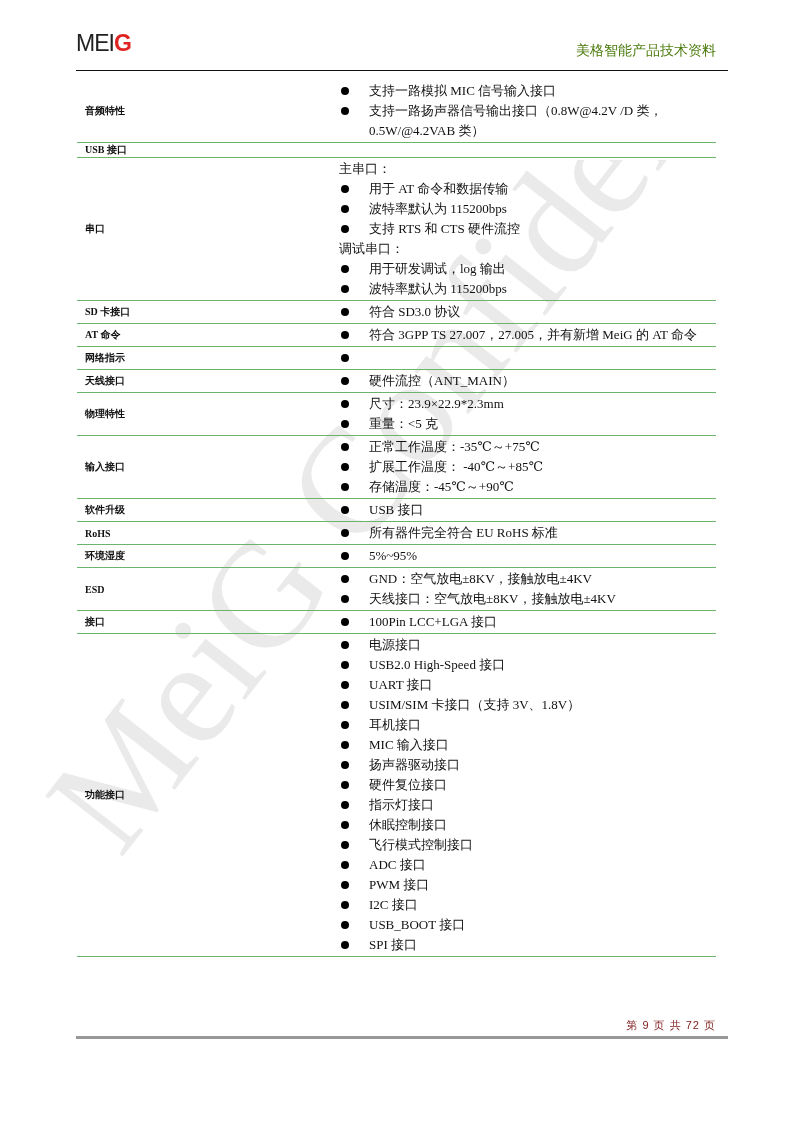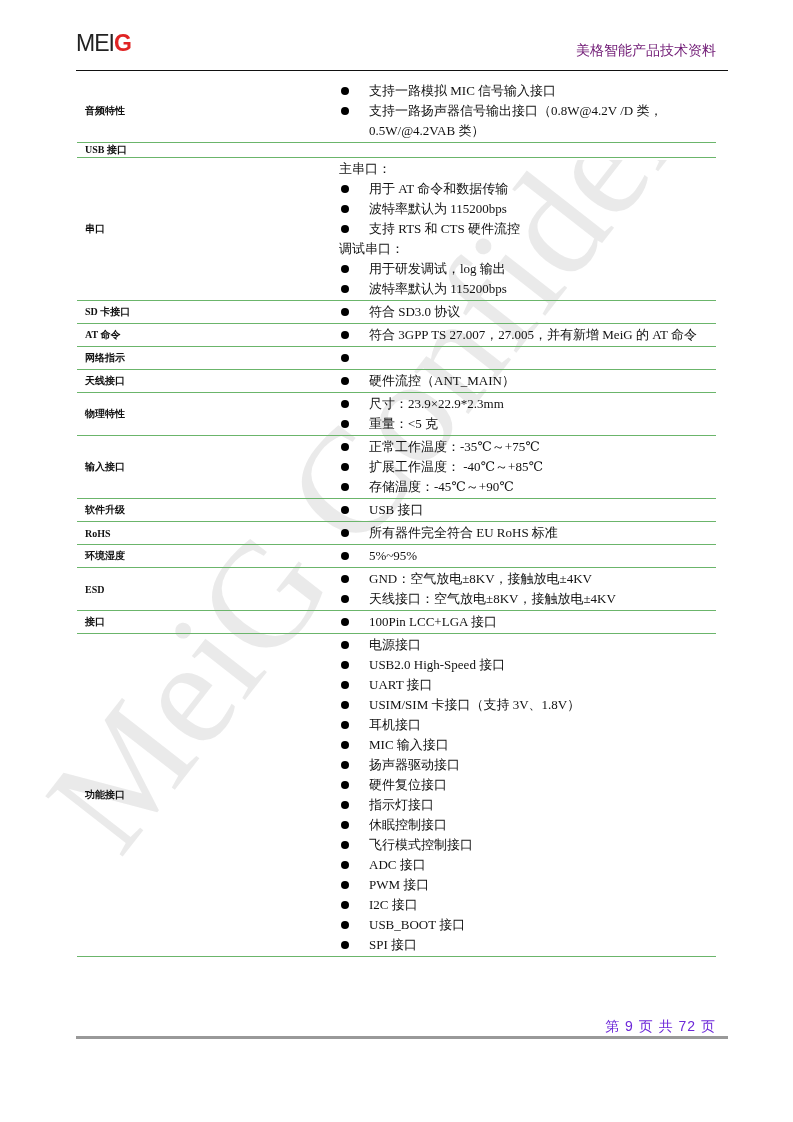--- a/index.html
+++ b/index.html
@@ -3,33 +3,33 @@
 <meta charset="utf-8">
 <style>
   html, body { margin:0; padding:0; background:#ffffff; }
   body { width:793px; height:1122px; position:relative; overflow:hidden;
          font-family:"Liberation Serif","DejaVu Serif",serif; color:#111; }
   .header { position:absolute; left:76px; top:28px; width:652px; height:42px; border-bottom:1.5px solid #111; }
   .logo { position:absolute; left:0; top:2px; font-family:"Liberation Sans","DejaVu Sans",sans-serif;
           font-size:23px; letter-spacing:-1px; color:#222; font-weight:normal; }
   .logo .g { color:#e02424; font-weight:bold; }
   .doc-title { position:absolute; right:12px; top:14px; font-size:14px;
-               font-family:"Liberation Sans","DejaVu Sans",sans-serif; color:#701a75; }
+               font-family:"Liberation Sans","DejaVu Sans",sans-serif; color:#4d7c0f; }
   .spec-table { position:absolute; left:77px; top:80px; width:639px; }
   .row { position:relative; border-bottom:1.5px solid #6bb56b; display:flex; }
   .cell-label { width:234px; padding-left:8px; display:flex; align-items:center; font-size:10px;font-weight:bold; }
   .cell-value { flex:1; padding:1px 0 1px 0; font-size:13px; }
   .line { height:20px; line-height:20px; position:relative; padding-left:30px; white-space:nowrap;margin-left:20px; }
   .line.head { padding-left:0; }
   .line.cont { padding-left:30px; }
   .bullet { position:absolute; left:2px; top:6px; width:8px; height:8px; border-radius:50%; background:#000; }
   .watermark { position:absolute; left:40px; top:160px; width:760px; height:760px; pointer-events:none; }
   .footer { position:absolute; left:76px; top:1016px; width:652px; height:20px; border-bottom:3px solid #999; }
-  .page-num { position:absolute; right:12px; top:2px; font-size:14px;
-              font-family:"Liberation Sans","DejaVu Sans",sans-serif; letter-spacing:1px; color:#6d28d9; }
+  .page-num { position:absolute; right:12px; top:2px; font-size:11px;
+              font-family:"Liberation Sans","DejaVu Sans",sans-serif; letter-spacing:1px; color:#7f1d1d; }
 </style>
 </head>
 <body>
 
 <div class="header">
   <div class="logo">
     <span>MEI</span><span class="g">G</span>
   </div>
   <div class="doc-title">美格智能产品技术资料</div>
 </div>

